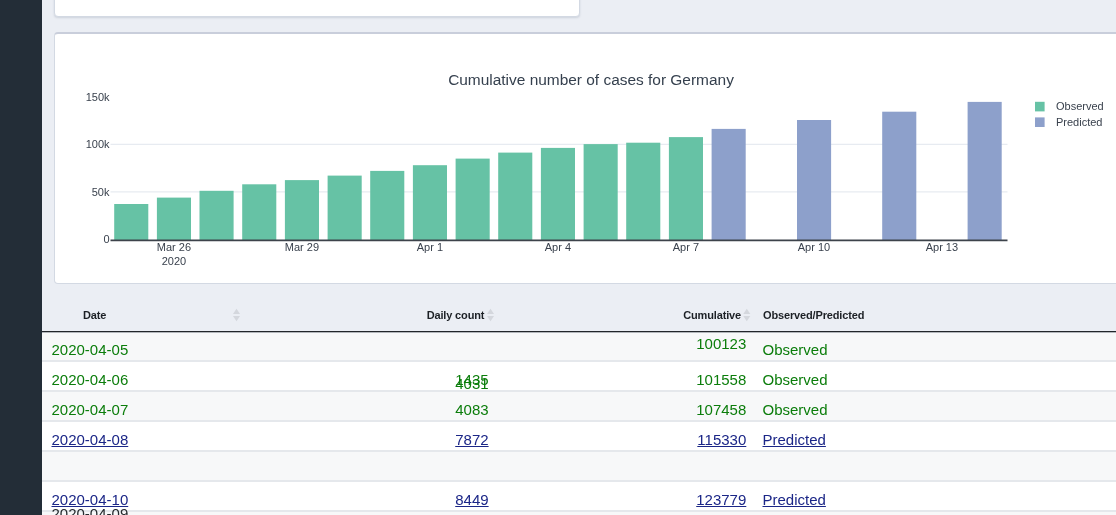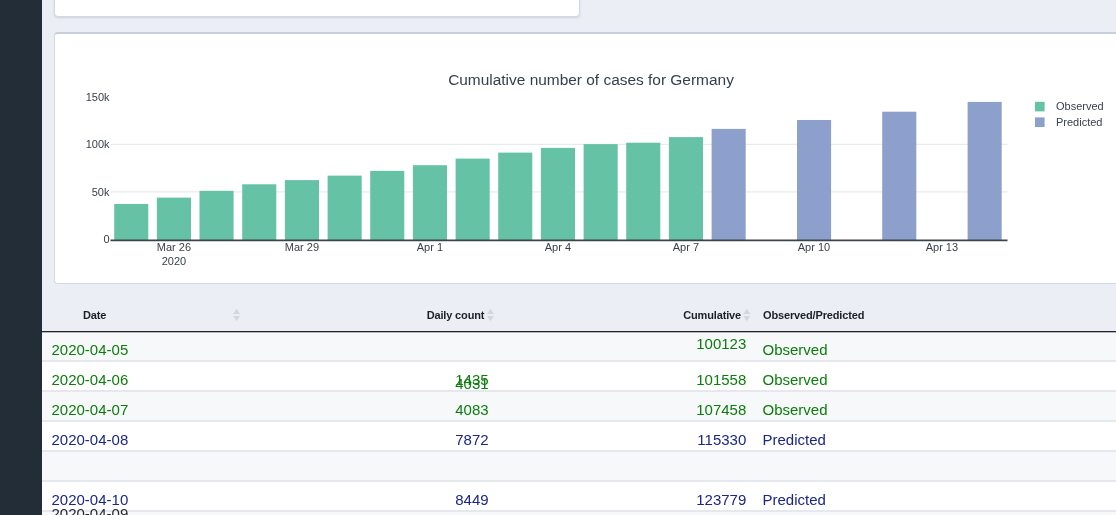--- a/index.html
+++ b/index.html
@@ -8,21 +8,21 @@
   .abs{position:absolute;}
   #sidebar{left:0;top:0;width:42px;height:515px;background:#232d37;}
   .card{background:#fff;border:1px solid #d3d9e3;border-radius:4px;}
   #topcard{left:54px;top:-22px;width:524px;height:37px;box-shadow:0 1px 2px rgba(120,130,150,.25);}
   #chartcard{left:54px;top:32px;width:1111px;height:248.5px;border-top-width:2px;border-top-color:#c9cedb;}
   #chartsvg{left:0;top:0;}
   
   .hdr{font-weight:bold;font-size:11px;color:#1c2025;letter-spacing:-0.15px;padding-left:27px;}
   .cell{font-size:15px;}
   .grn{color:#0b7d0b;}
-  .nvy{color:#1b2687;}
+  .nvy{color:#1b2687;text-decoration:underline;}
   .blk{color:#262a2e;margin-top:44px;}
   .rowbg{left:42px;width:1074px;height:28px;background:#f7f8f9;}
   .rowline{left:42px;width:1074px;height:1.4px;background:#e5e8ec;}
   .txt{position:absolute;white-space:nowrap;line-height:1;}
   .r{transform:translateX(-100%);}
 </style>
 </head>
 <body>
 <div class="abs" id="sidebar"></div>
 <div class="abs card" id="topcard"></div>

